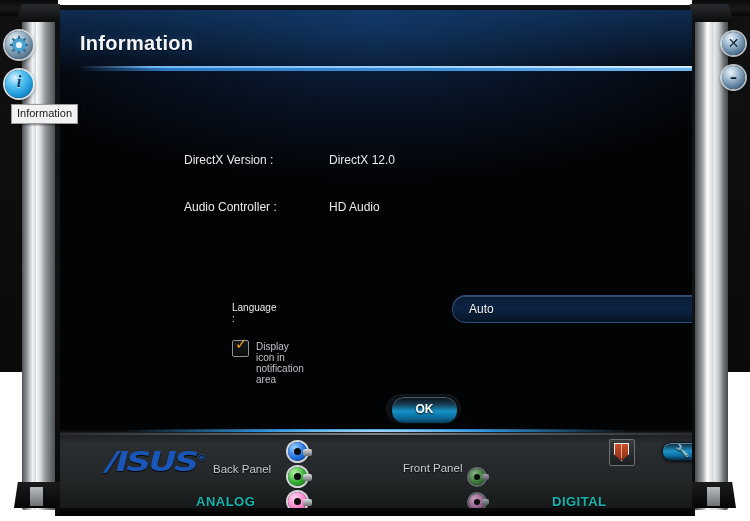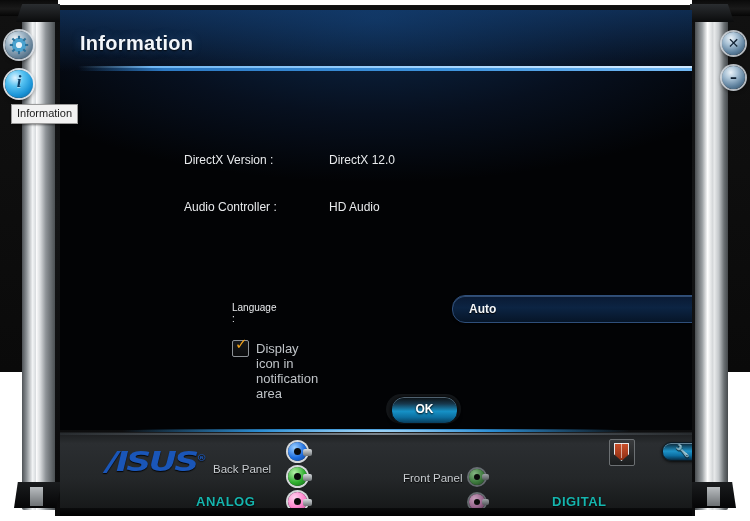--- a/index.html
+++ b/index.html
@@ -81,32 +81,32 @@
   .row .lbl{position:absolute;left:0;top:0;font-size:12px;color:#e8eaec;}
   .row .val{position:absolute;left:145px;top:0;font-size:12px;color:#e8eaec;}
 
   
   .lang-row{position:absolute;left:124px;top:285px;}
   .lang-lbl{position:absolute;left:0;top:7px;font-size:10px;color:#e8eaec;margin-left:48px;}
   .combo{position:absolute;left:268px;top:0;width:334px;height:26px;
     background:linear-gradient(180deg,#0a1a33 0%,#0c2443 45%,#061528 100%);
     border:1px solid #2f4f7a;border-radius:13px;
     box-shadow:inset 0 1px 0 rgba(120,170,230,.35),0 1px 2px rgba(0,0,0,.7);}
-  .combo-text{position:absolute;left:16px;top:6px;font-size:12px;font-weight:bold;
+  .combo-text{position:absolute;left:16px;top:6px;font-size:12px;font-weight:normal;
     color:#f4f7fa;text-shadow:0 1px 1px #000;}
 
   
   .chk-row{position:absolute;left:172px;top:330px;height:18px;}
   .chkbox{position:absolute;left:0;top:0;width:15px;height:15px;
     background:linear-gradient(180deg,#15171a,#0a0b0c);
     border:1px solid #8d9297;border-radius:2px;}
   .chkmark{position:absolute;left:2px;top:-3px;width:11px;height:13px;
     color:#f0a21c;font-size:15px;font-weight:bold;line-height:13px;
     font-family:"DejaVu Sans",sans-serif;}
-  .chk-lbl{position:absolute;left:24px;top:1px;font-size:13px;color:#bfc3c7;}
+  .chk-lbl{position:absolute;left:24px;top:1px;font-size:10px;color:#bfc3c7;}
 
   
   .okbtn{position:absolute;left:331px;top:386px;width:65px;height:26px;
     border-radius:13px;
     background:linear-gradient(180deg,#0b0d0f 0%,#17384d 26%,#1691c6 55%,
       #0c6fa0 78%,#083d5c 100%);
     border:1px solid #0a0c0e;
     box-shadow:inset 0 1px 0 rgba(180,220,250,.4),0 2px 4px rgba(0,0,0,.8);}
   .okbtn span{position:absolute;left:0;top:5px;width:65px;text-align:center;
     font-size:12px;font-weight:bold;color:#ffffff;text-shadow:0 1px 2px #000;}
@@ -155,21 +155,21 @@
   .asus{position:absolute;left:46px;top:14px;font-size:27px;font-weight:bold;
     font-style:italic;letter-spacing:-2px;color:#1a56b8;
     font-family:"DejaVu Sans",sans-serif;
     text-shadow:0 1px 1px rgba(0,0,0,.9);transform:scaleX(1.28);
     transform-origin:left center;}
   .asus sup{font-size:8px;font-style:normal;vertical-align:super;}
 
   .panel-lbl{position:absolute;font-size:11.5px;font-weight:normal;color:#c8ccd0;
     text-shadow:0 1px 1px #000;}
   .lbl-back{left:153px;top:31px;}
-  .lbl-front{left:343px;top:40px;}
+  .lbl-front{left:343px;top:30px;}
   .chan-lbl{position:absolute;font-size:13px;font-weight:bold;color:#15b5ae;
     letter-spacing:.5px;text-shadow:0 1px 2px #000;}
   .lbl-analog{left:136px;top:62px;}
   .lbl-digital{left:492px;top:62px;}
 
   .jack{position:absolute;border-radius:50%;}
   .jack .nub{position:absolute;right:-5px;top:50%;margin-top:-3px;
     width:9px;height:7px;border-radius:2px;
     background:linear-gradient(180deg,#d8dcdf,#6f7477);}
   .jack .hole{position:absolute;border-radius:50%;background:#0a0a0a;}

